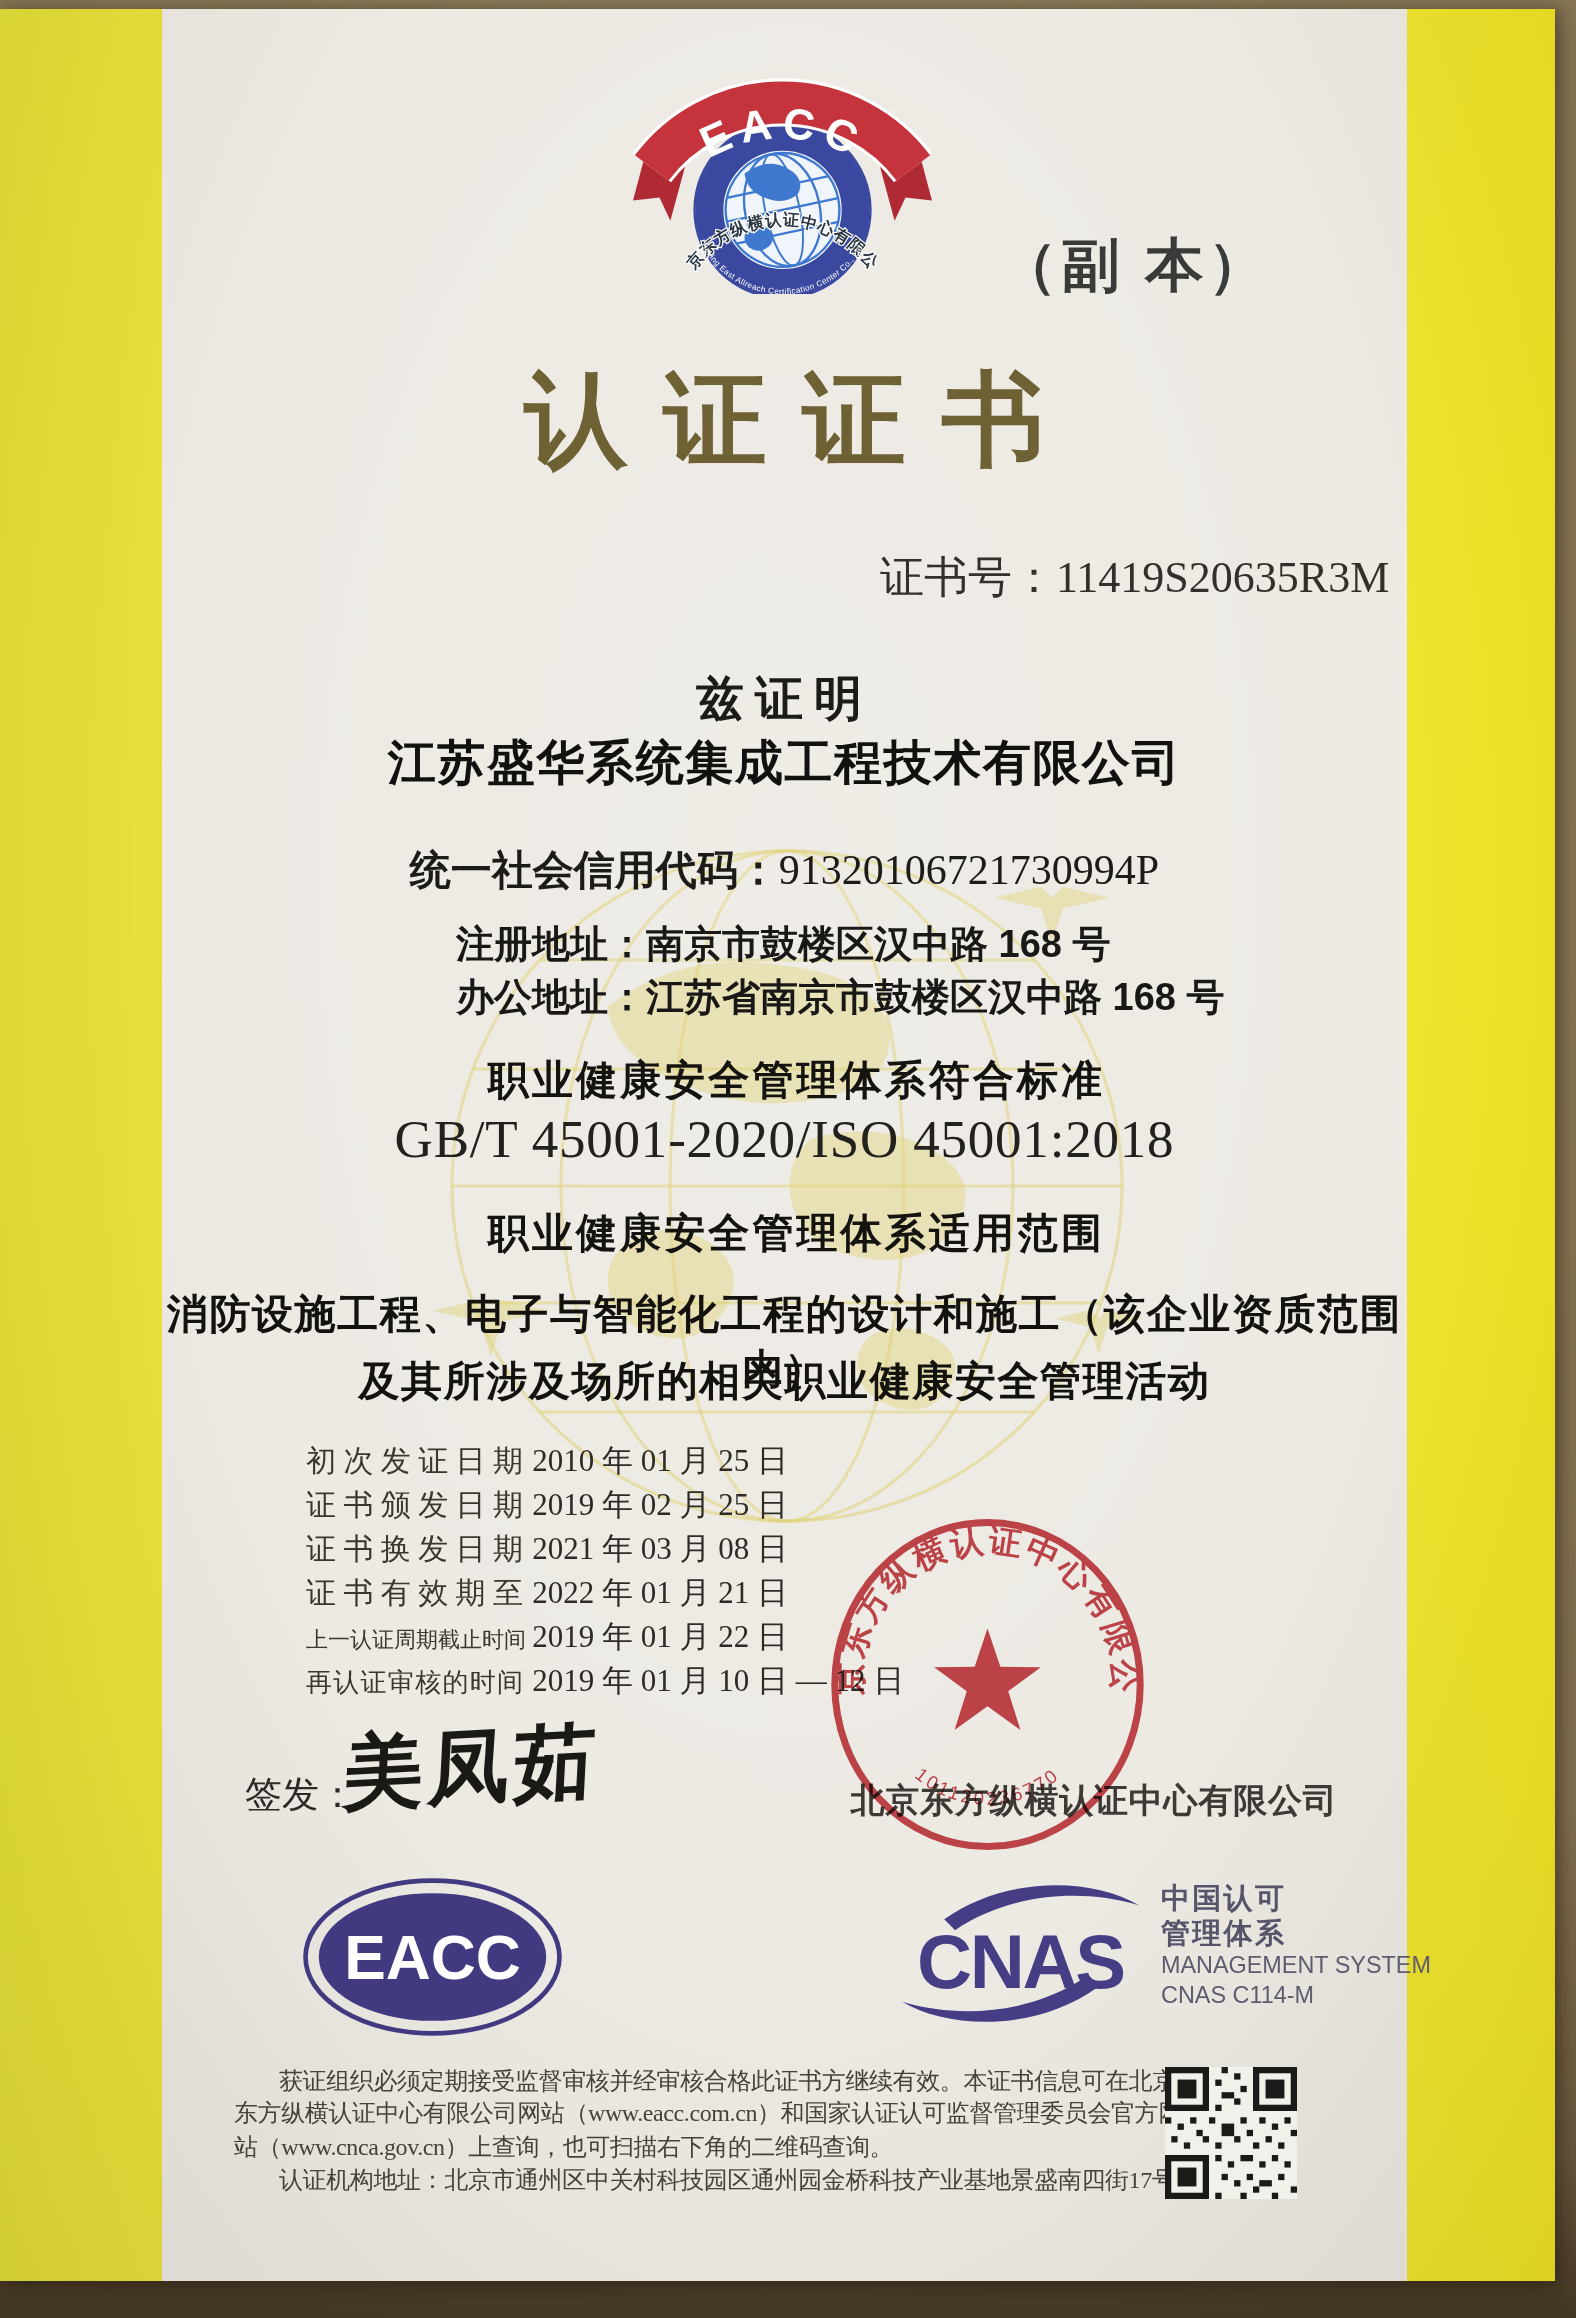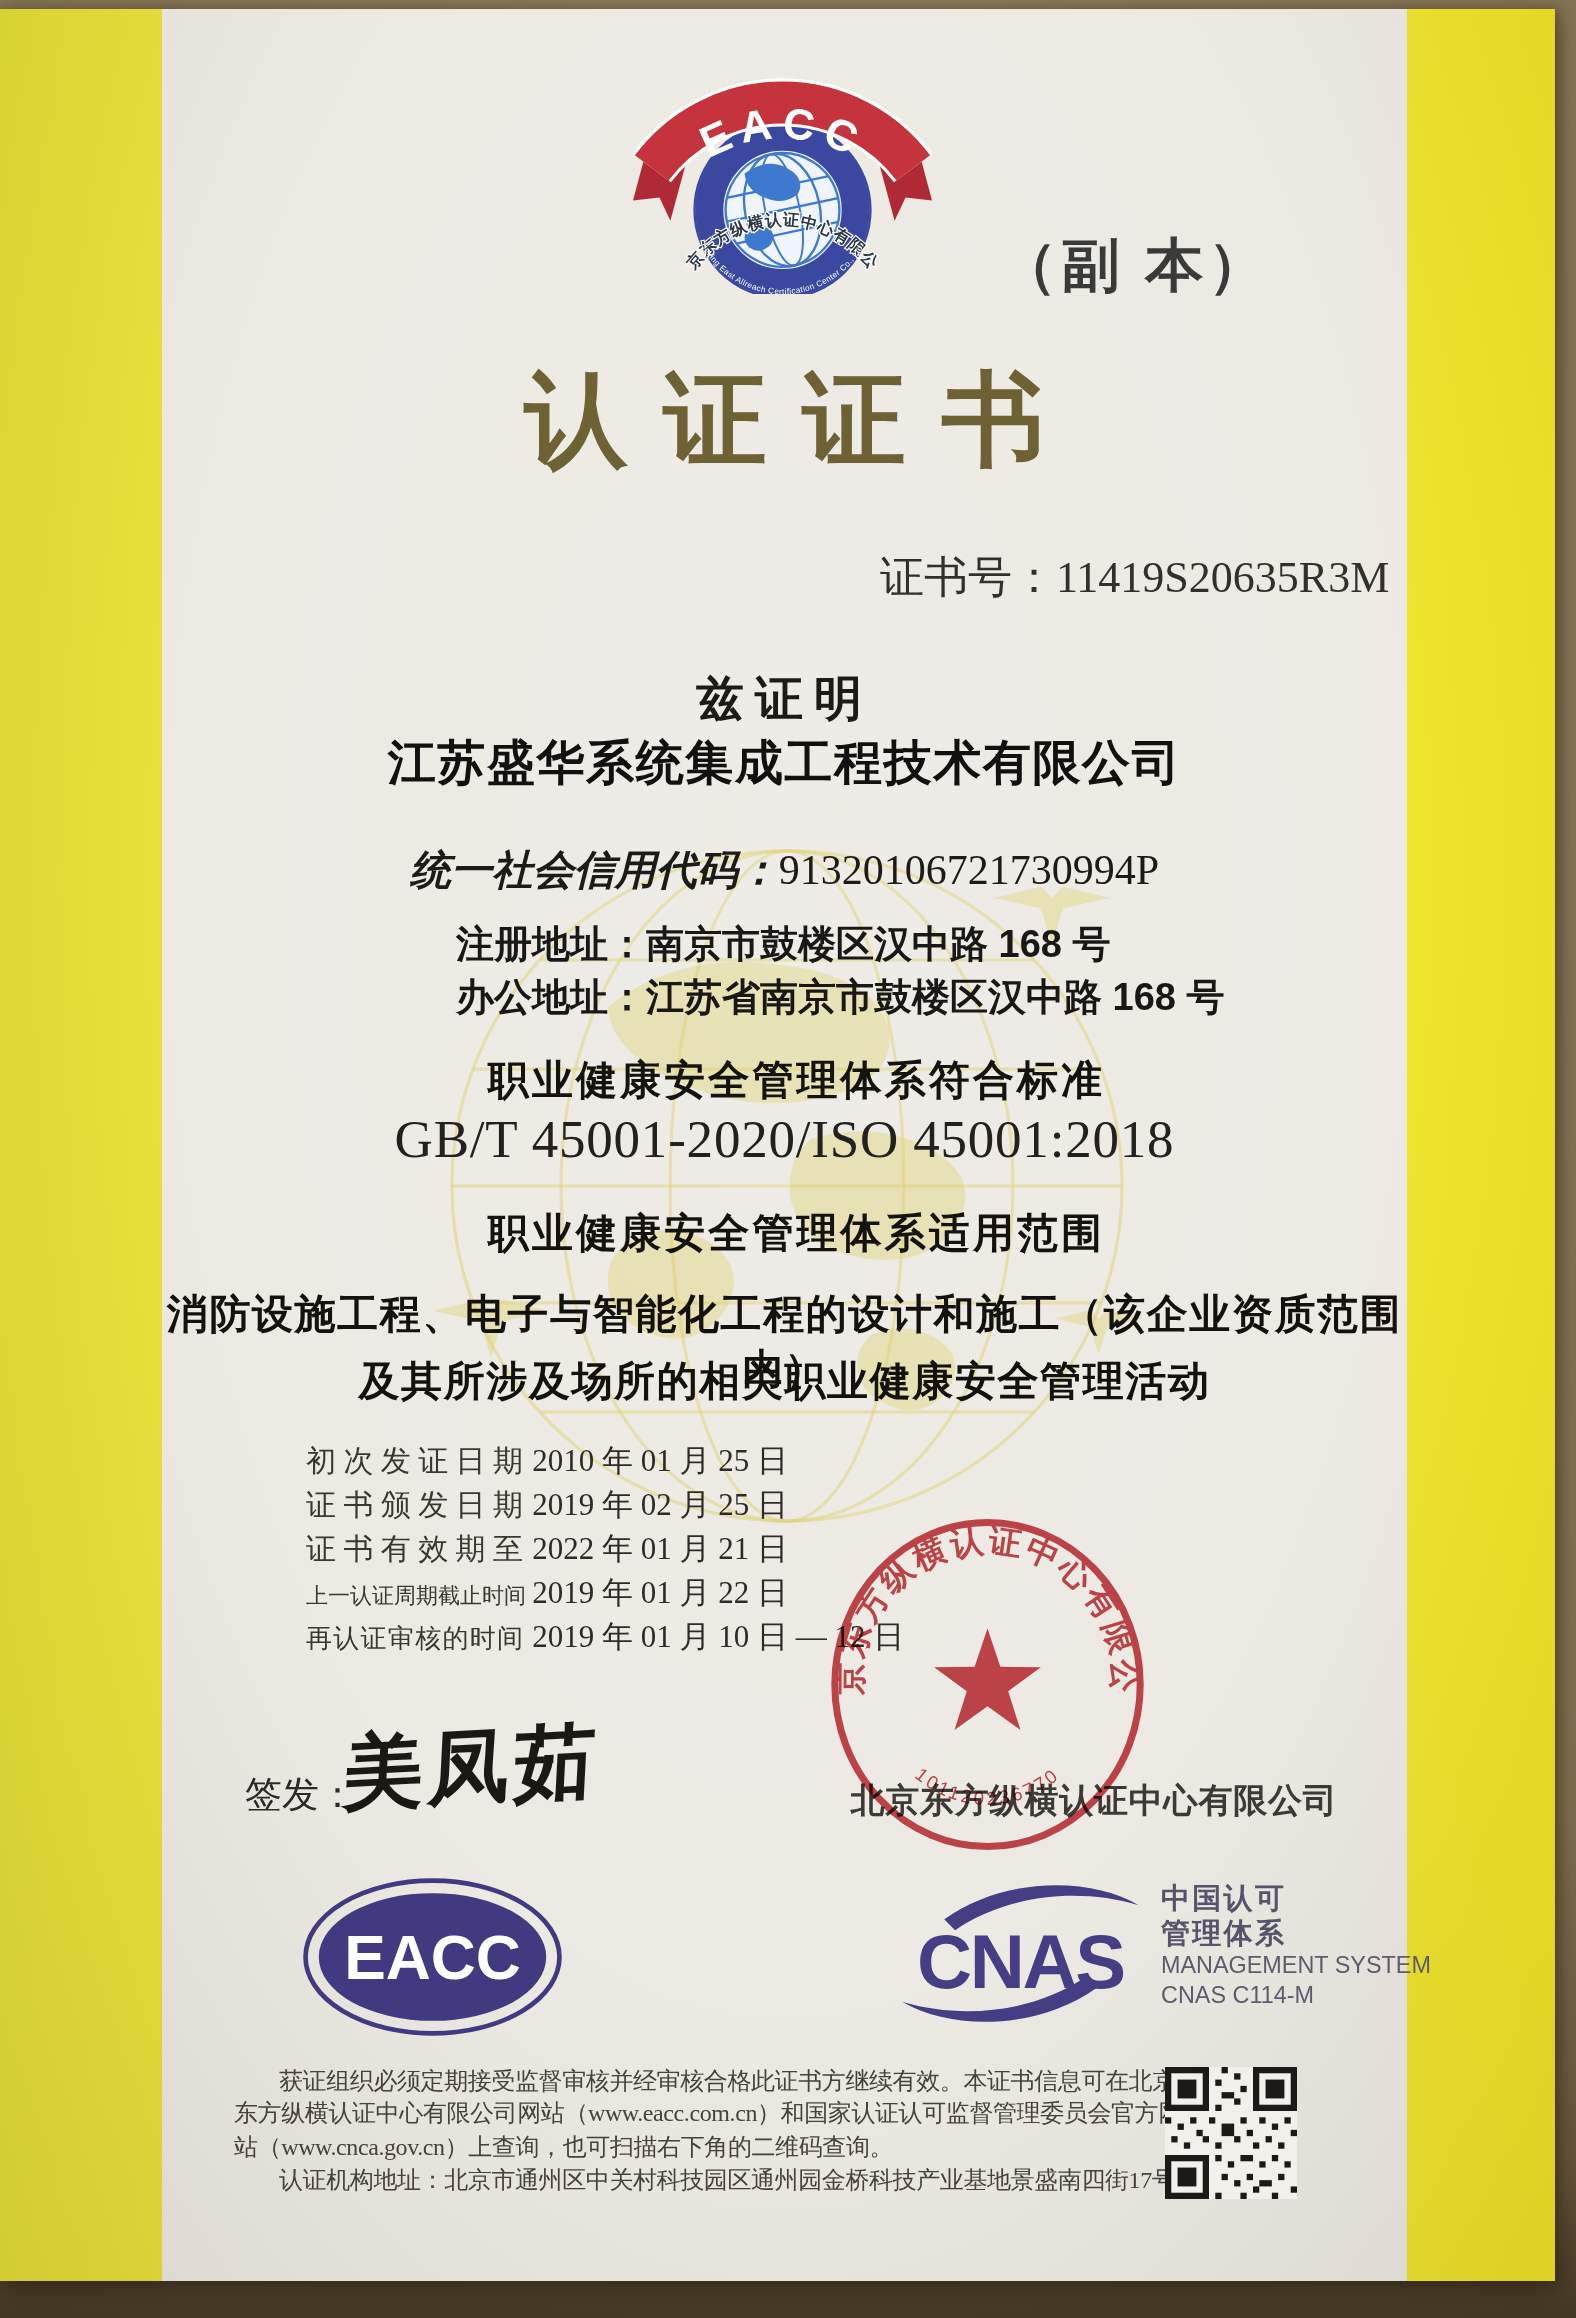--- a/index.html
+++ b/index.html
@@ -31,21 +31,21 @@
   .centered{left:162px;width:1245px;text-align:center;}
   .sans{font-family:"Liberation Sans","DejaVu Sans",sans-serif;}
   .serif{font-family:"Liberation Serif","DejaVu Serif",serif;}
 
   .copy-badge{top:227px;left:999px;font-size:58px;letter-spacing:4.7px;color:#3a3a38;font-weight:600;}
   .cert-title{top:352px;font-size:103px;font-weight:700;color:#6e6134;letter-spacing:36px;text-indent:36px;}
   .cert-no{top:548px;left:880px;font-size:44px;color:#33302b;}
   .certify{top:667px;font-size:48px;font-weight:700;color:#1d1b18;letter-spacing:11px;}
   .company{top:731px;font-size:48px;font-weight:700;color:#121110;letter-spacing:1.6px;}
   .credit{top:843px;font-size:41px;color:#1d1b18;}
-  .credit .lbl{font-family:"Liberation Sans","DejaVu Sans",sans-serif;font-weight:700;font-style:italic;}
+  .credit .lbl{font-family:"Liberation Sans","DejaVu Sans",sans-serif;font-weight:700;}
   .credit .val{font-family:"Liberation Serif","DejaVu Serif",serif;font-size:42px;}
   .addr{left:456px;font-size:38px;font-weight:700;color:#191816;font-family:"Liberation Sans","DejaVu Sans",sans-serif;}
   .addr-reg{top:919px;}
   .addr-off{top:972px;}
   .caption{font-size:41px;font-weight:700;color:#15130f;letter-spacing:3.1px;margin-left:12px;}
   .cap1{top:1053px;}
   .standard{top:1109px;font-size:53px;color:#23211d;letter-spacing:0.8px;}
   .cap2{top:1206px;}
   .scope{font-size:41px;font-weight:700;color:#14120e;letter-spacing:1.6px;}
   .scope1{top:1287px;}
@@ -186,20 +186,23 @@
 
   <div class="abs content centered scope scope1 sans">消防设施工程、电子与智能化工程的设计和施工（该企业资质范围内）</div>
   <div class="abs content centered scope scope2 sans">及其所涉及场所的相关职业健康安全管理活动</div>
 
   <div class="abs content dates">
     <div class="date-row">
       <span class="lab">初次发证日期</span><span class="val">2010 年 01 月 25 日</span>
     </div>
     <div class="date-row">
       <span class="lab">证书颁发日期</span><span class="val">2019 年 02 月 25 日</span>
+    </div>
+    <div class="date-row">
+      <span class="lab">证书换发日期</span><span class="val">2021 年 03 月 08 日</span>
     </div>
     <div class="date-row">
       <span class="lab">证书有效期至</span><span class="val">2022 年 01 月 21 日</span>
     </div>
     <div class="date-row">
       <span class="lab lab-sm">上一认证周期截止时间</span><span class="val">2019 年 01 月 22 日</span>
     </div>
     <div class="date-row">
       <span class="lab lab-md">再认证审核的时间</span><span class="val">2019 年 01 月 10 日 — 12 日</span>
     </div>

